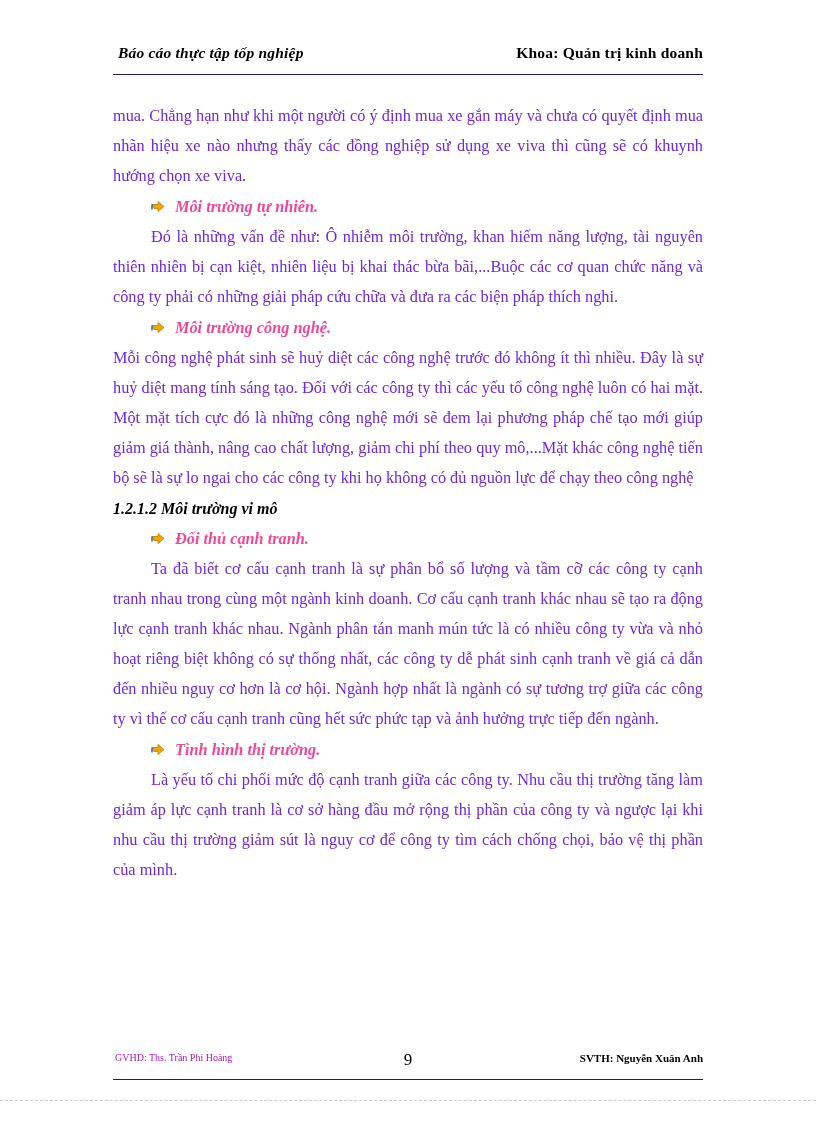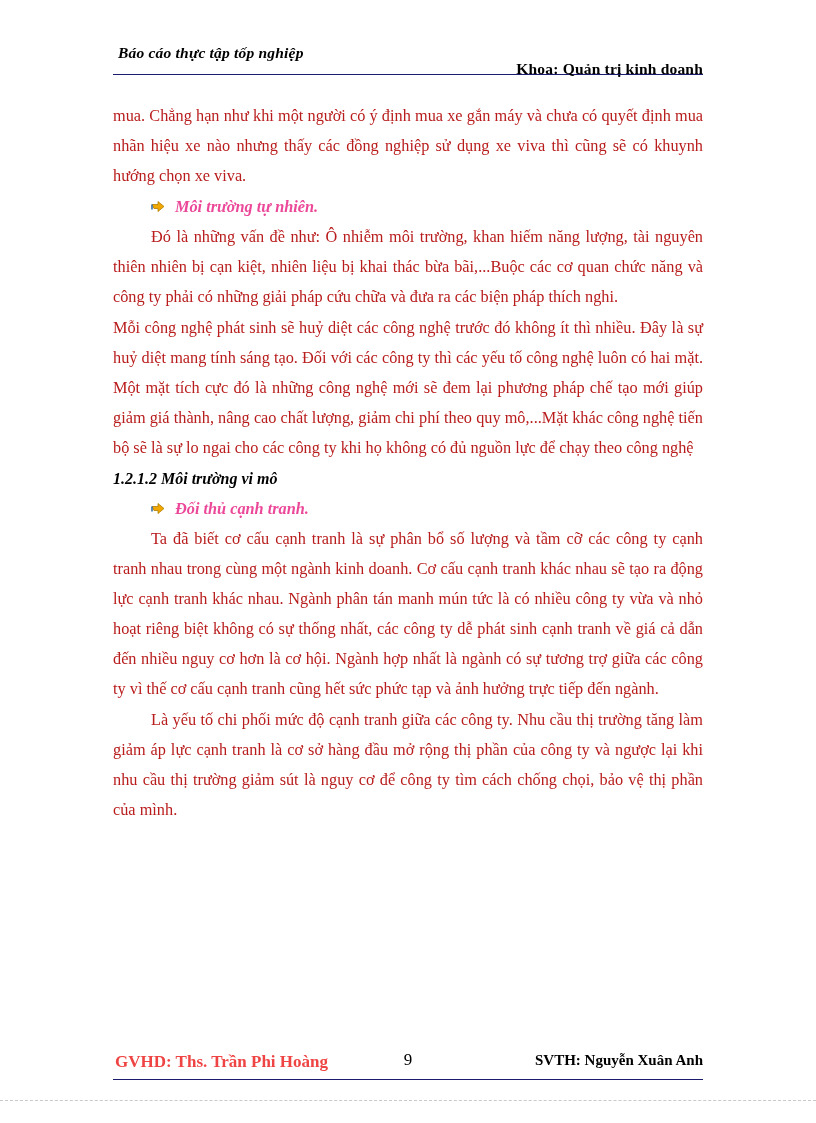--- a/index.html
+++ b/index.html
@@ -56,36 +56,36 @@
     font-family: "Liberation Serif", serif;
     font-weight: bold;
     font-style: italic;
     font-size: 15.5px;
     color: #000;
     letter-spacing: 0.2px;
   }
   .doc-header .hdr-right {
     position: absolute;
     right: 0;
-    top: 16px;
+    top: 0;
     font-family: "Liberation Serif", serif;
     font-weight: bold;
     font-size: 15.5px;
     color: #000;
     letter-spacing: 0.2px;
   }
 
   
   p.para {
     margin: 0 0 1px 0;
     font-size: 16.3px;
     line-height: 30px;
     text-align: justify;
     text-justify: inter-word;
-    color: #b91c1c;
+    color: #6d28d9;
   }
   p.para.indent {
     text-indent: 38px;
   }
   .bullet-line {
     margin: 0;
     padding-left: 38px;
     line-height: 30px;
     position: relative;
   }
@@ -125,39 +125,39 @@
     position: absolute;
     left: 0;
     top: 27px;
     width: 590px;
     border-bottom: 1.6px solid #1b1b6f;
   }
   .doc-footer .ft-left {
     position: absolute;
     left: 2px;
     top: 0;
-    font-weight: bold;
-    font-size: 17px;
-    color: #ef4444;
+    font-weight: normal;
+    font-size: 10px;
+    color: #a21caf;
   }
   .doc-footer .ft-center {
     position: absolute;
     left: 0;
     right: 0;
     top: -2px;
     text-align: center;
     font-size: 17px;
     color: #000;
   }
   .doc-footer .ft-right {
     position: absolute;
     right: 0;
     top: 0;
     font-weight: bold;
-    font-size: 15px;
+    font-size: 11px;
     color: #000;
   }
 </style>
 </head>
 <body>
 
 <div class="page">
   <div class="sheet">
 
     <div class="content">
@@ -174,37 +174,55 @@
           <svg viewBox="0 0 14 13" width="14" height="13" aria-hidden="true">
             <path d="M1 4.5 L7 4.5 L7 1.5 L13 6.5 L7 11.5 L7 8.5 L3 8.5 Z" fill="#f0a800" stroke="#b37d00" stroke-width="0.8"></path>
             <path d="M1 4.5 L1 9.5" stroke="#3a6ea5" stroke-width="1.6" fill="none"></path>
           </svg>
         </span>
         <span class="bullet-text">Môi trường tự nhiên.</span>
       </div>
 
       <p class="para indent">Đó là những vấn đề như: Ô nhiễm môi trường, khan hiếm năng lượng, tài nguyên thiên nhiên bị cạn kiệt, nhiên liệu bị khai thác bừa bãi,...Buộc các cơ quan chức năng và công ty phải có những giải pháp cứu chữa và đưa ra các biện pháp thích nghi.</p>
 
+      <div class="bullet-line">
+        <span class="bullet-icon">
+          <svg viewBox="0 0 14 13" width="14" height="13" aria-hidden="true">
+            <path d="M1 4.5 L7 4.5 L7 1.5 L13 6.5 L7 11.5 L7 8.5 L3 8.5 Z" fill="#f0a800" stroke="#b37d00" stroke-width="0.8"></path>
+            <path d="M1 4.5 L1 9.5" stroke="#3a6ea5" stroke-width="1.6" fill="none"></path>
+          </svg>
+        </span>
+        <span class="bullet-text">Môi trường công nghệ.</span>
+      </div>
 
       <p class="para">Mỗi công nghệ phát sinh sẽ huỷ diệt các công nghệ trước đó không ít thì nhiều. Đây là sự huỷ diệt mang tính sáng tạo. Đối với các công ty thì các yếu tố công nghệ luôn có hai mặt. Một mặt tích cực đó là những công nghệ mới sẽ đem lại phương pháp chế tạo mới giúp giảm giá thành, nâng cao chất lượng, giảm chi phí theo quy mô,...Mặt khác công nghệ tiến bộ sẽ là sự lo ngai cho các công ty khi họ không có đủ nguồn lực để chạy theo công nghệ</p>
 
       <p class="heading-num">1.2.1.2 Môi trường vi mô</p>
 
       <div class="bullet-line">
         <span class="bullet-icon">
           <svg viewBox="0 0 14 13" width="14" height="13" aria-hidden="true">
             <path d="M1 4.5 L7 4.5 L7 1.5 L13 6.5 L7 11.5 L7 8.5 L3 8.5 Z" fill="#f0a800" stroke="#b37d00" stroke-width="0.8"></path>
             <path d="M1 4.5 L1 9.5" stroke="#3a6ea5" stroke-width="1.6" fill="none"></path>
           </svg>
         </span>
         <span class="bullet-text">Đối thủ cạnh tranh.</span>
       </div>
 
       <p class="para indent">Ta đã biết cơ cấu cạnh tranh là sự phân bổ số lượng và tầm cỡ các công ty cạnh tranh nhau trong cùng một ngành kinh doanh. Cơ cấu cạnh tranh khác nhau sẽ tạo ra động lực cạnh tranh khác nhau. Ngành phân tán manh mún tức là có nhiều công ty vừa và nhỏ hoạt riêng biệt không có sự thống nhất, các công ty dễ phát sinh cạnh tranh về giá cả dẫn đến nhiều nguy cơ hơn là cơ hội. Ngành hợp nhất là ngành có sự tương trợ giữa các công ty vì thế cơ cấu cạnh tranh cũng hết sức phức tạp và ảnh hưởng trực tiếp đến ngành.</p>
 
+      <div class="bullet-line">
+        <span class="bullet-icon">
+          <svg viewBox="0 0 14 13" width="14" height="13" aria-hidden="true">
+            <path d="M1 4.5 L7 4.5 L7 1.5 L13 6.5 L7 11.5 L7 8.5 L3 8.5 Z" fill="#f0a800" stroke="#b37d00" stroke-width="0.8"></path>
+            <path d="M1 4.5 L1 9.5" stroke="#3a6ea5" stroke-width="1.6" fill="none"></path>
+          </svg>
+        </span>
+        <span class="bullet-text">Tình hình thị trường.</span>
+      </div>
 
       <p class="para indent">Là yếu tố chi phối mức độ cạnh tranh giữa các công ty. Nhu cầu thị trường tăng làm giảm áp lực cạnh tranh là cơ sở hàng đầu mở rộng thị phần của công ty và ngược lại khi nhu cầu thị trường giảm sút là nguy cơ để công ty tìm cách chống chọi, bảo vệ thị phần của mình.</p>
 
 
     </div>
 
     <div class="doc-footer">
       <div class="ft-left">GVHD: Ths. Trần Phi Hoàng</div>
       <div class="ft-center">9</div>
       <div class="ft-right">SVTH: Nguyễn Xuân Anh</div>

